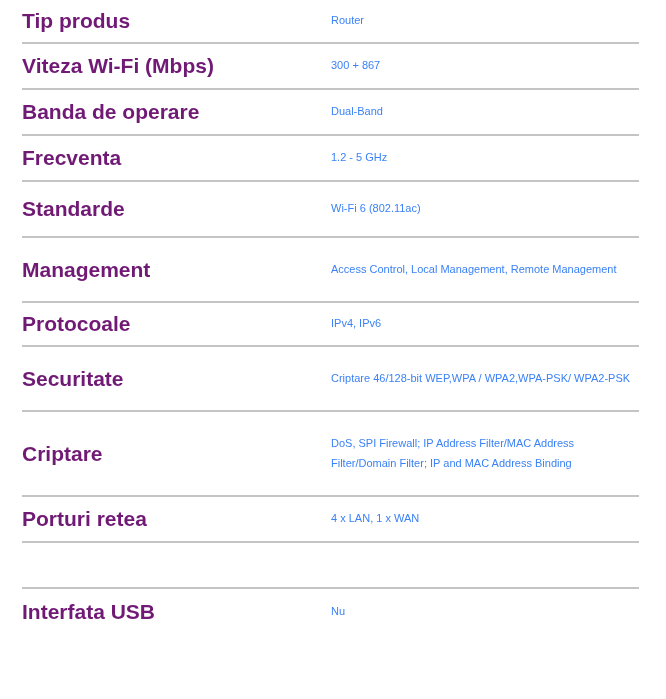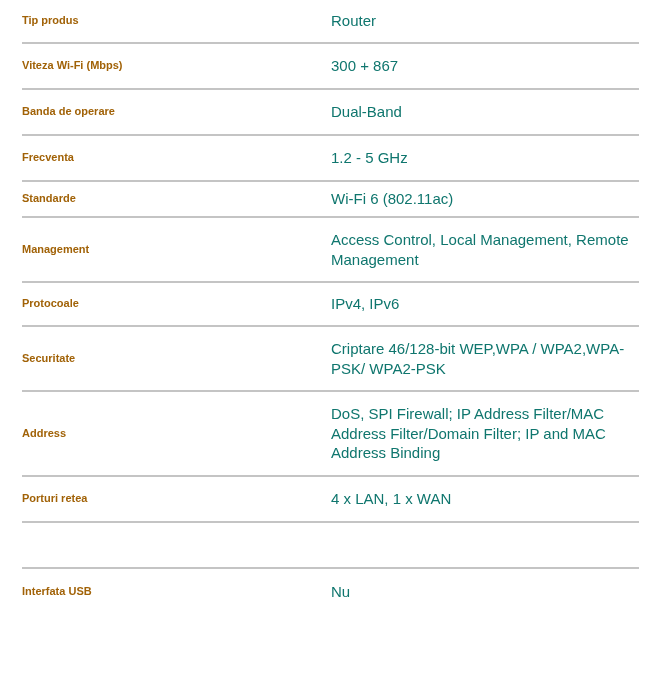--- a/index.html
+++ b/index.html
@@ -1,22 +1,22 @@
 <!DOCTYPE html>
 <html><head>
 <meta charset="utf-8">
 <style>
   html, body { margin: 0; padding: 0; background: #ffffff; }
   body { width: 666px; height: 699px; overflow: hidden; position: relative;
          font-family: "Liberation Sans", "DejaVu Sans", sans-serif; }
   .spec-table { position: absolute; left: 22px; top: 0; width: 617px; }
   .spec-row { display: flex; align-items: center; border-bottom: 2px solid #c4c4c4; box-sizing: border-box; }
   .spec-row.last { border-bottom: none; }
-  .spec-label { width: 309px; flex: 0 0 309px; color: #a16207; font-size: 11px; font-weight: bold; line-height: 19.5px; }
-  .spec-value { flex: 1; color: #0f766e; font-size: 15px; line-height: 19.5px; padding-right: 8px; }
+  .spec-label { width: 309px; flex: 0 0 309px; color: #701a75; font-size: 21px; font-weight: bold; line-height: 19.5px; }
+  .spec-value { flex: 1; color: #3b82f6; font-size: 11px; line-height: 19.5px; padding-right: 8px; }
 </style>
 </head>
 <body>
 
 <div class="spec-table">
   <div class="spec-row" style="height:44px">
     <div class="spec-label">Tip produs</div>
     <div class="spec-value">Router</div>
   </div>
   <div class="spec-row" style="height:46px">
@@ -24,38 +24,38 @@
     <div class="spec-value">300 + 867</div>
   </div>
   <div class="spec-row" style="height:46px">
     <div class="spec-label">Banda de operare</div>
     <div class="spec-value">Dual-Band</div>
   </div>
   <div class="spec-row" style="height:46px">
     <div class="spec-label">Frecventa</div>
     <div class="spec-value">1.2 - 5 GHz</div>
   </div>
-  <div class="spec-row" style="height:36px">
+  <div class="spec-row" style="height:56px">
     <div class="spec-label">Standarde</div>
     <div class="spec-value">Wi-Fi 6 (802.11ac)</div>
   </div>
   <div class="spec-row" style="height:65px">
     <div class="spec-label">Management</div>
     <div class="spec-value">Access Control, Local Management, Remote Management</div>
   </div>
   <div class="spec-row" style="height:44px">
     <div class="spec-label">Protocoale</div>
     <div class="spec-value">IPv4, IPv6</div>
   </div>
   <div class="spec-row" style="height:65px">
     <div class="spec-label">Securitate</div>
     <div class="spec-value">Criptare 46/128-bit WEP,WPA / WPA2,WPA-PSK/ WPA2-PSK</div>
   </div>
   <div class="spec-row" style="height:85px">
-    <div class="spec-label">Address</div>
+    <div class="spec-label">Criptare</div>
     <div class="spec-value">DoS, SPI Firewall; IP Address Filter/MAC Address Filter/Domain Filter; IP and MAC Address Binding</div>
   </div>
   <div class="spec-row" style="height:46px">
     <div class="spec-label">Porturi retea</div>
     <div class="spec-value">4 x LAN, 1 x WAN</div>
   </div>
   <div class="spec-row" style="height:46px">
   </div>
   <div class="spec-row last" style="height:46px">
     <div class="spec-label">Interfata USB</div>

